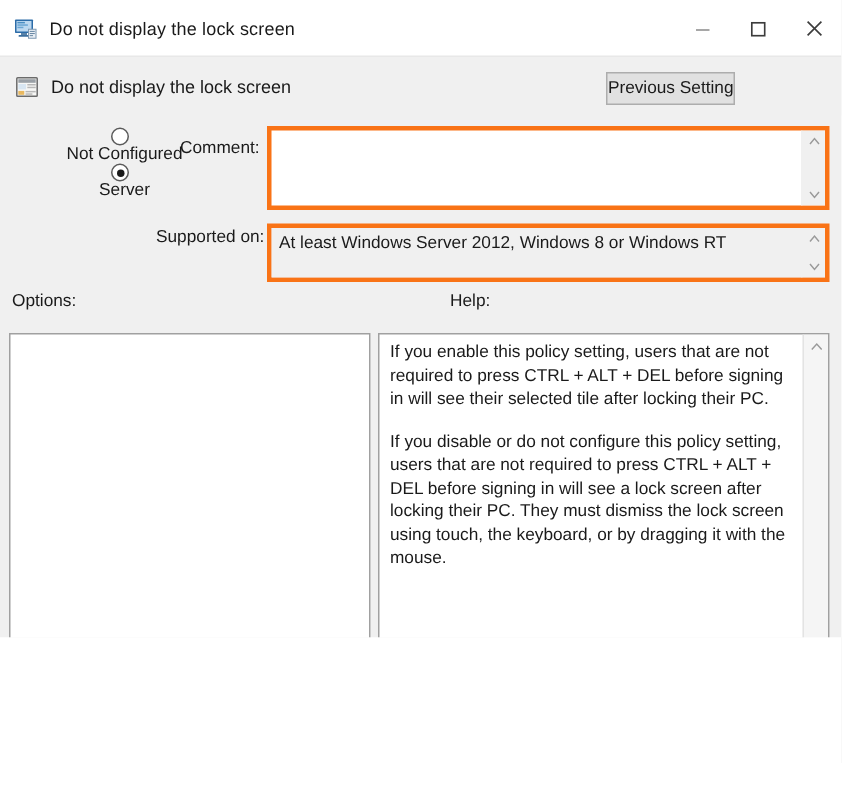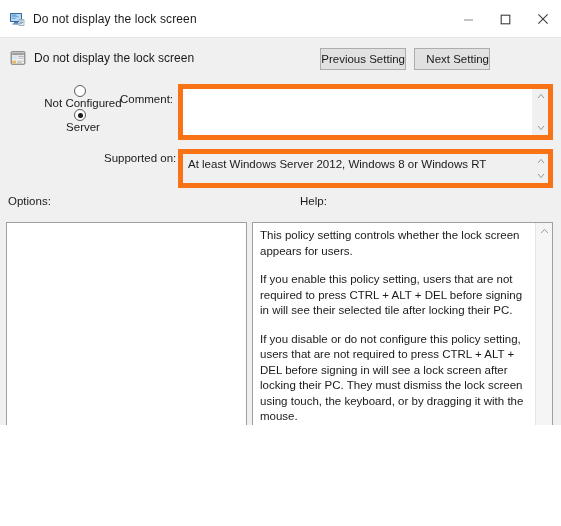--- a/index.html
+++ b/index.html
@@ -164,21 +164,21 @@
     position: absolute;
     font-size: 11.5px;
     color: #1a1a1a;
     white-space: nowrap;
   }
   .lbl-comment { left: 104px; top: 16px; margin-left: 16px; }
   .lbl-supported { left: 104px; top: 75px; }
 
   .textbox {
     position: absolute;
-    border: 5px solid #f97316;
+    border: 3px solid #f97316;
     box-sizing: border-box;
     background: #ffffff;
     display: flex;
     overflow: hidden;
   }
   .textbox .content {
     flex: 1 1 auto;
     padding: 3px 5px;
     font-size: 11.5px;
     color: #1a1a1a;
@@ -381,23 +381,20 @@
       <rect x="2.2" y="10.6" width="4" height="2.6" fill="#e8b860"></rect>
       <rect x="7" y="10.6" width="6.8" height="1" fill="#b8b8b8"></rect>
       <rect x="7" y="12.2" width="4.6" height="1" fill="#b8b8b8"></rect>
     </svg>
     <span class="header-title">Do not display the lock screen</span>
 
     <div class="header-buttons">
       <button class="btn prev">
         <span>Previous Setting</span>
       </button>
-      <button class="btn next">
-        <span>Next Setting</span>
-      </button>
     </div>
   </div>
 
   <div class="form-area">
 
     <div class="radios">
       <div class="radio-row">
         <span class="radio-mark"></span>
         <span class="radio-label">Not Configured</span>
       </div>
@@ -444,21 +441,20 @@
 
   <span class="lbl-options">Options:</span>
   <span class="lbl-help">Help:</span>
 
   <div class="options-panel">
     <div></div>
   </div>
 
   <div class="help-panel">
     <div class="help-text">
-      <p>This policy setting controls whether the lock screen appears for users.</p>
       <p>If you enable this policy setting, users that are not required to press CTRL + ALT + DEL before signing in will see their selected tile after locking their PC.</p>
       <p>If you disable or do not configure this policy setting, users that are not required to press CTRL + ALT + DEL before signing in will see a lock screen after locking their PC. They must dismiss the lock screen using touch, the keyboard, or by dragging it with the mouse.</p>
     </div>
     <div class="help-scroll">
       <div class="arrow">
         <svg width="9" height="6" viewBox="0 0 9 6">
             <path d="M1.2 5 L4.5 1.4 L7.8 5" fill="none" stroke="#9a9a9a" stroke-width="1"></path>
           </svg>
       </div>
       <div class="arrow">

